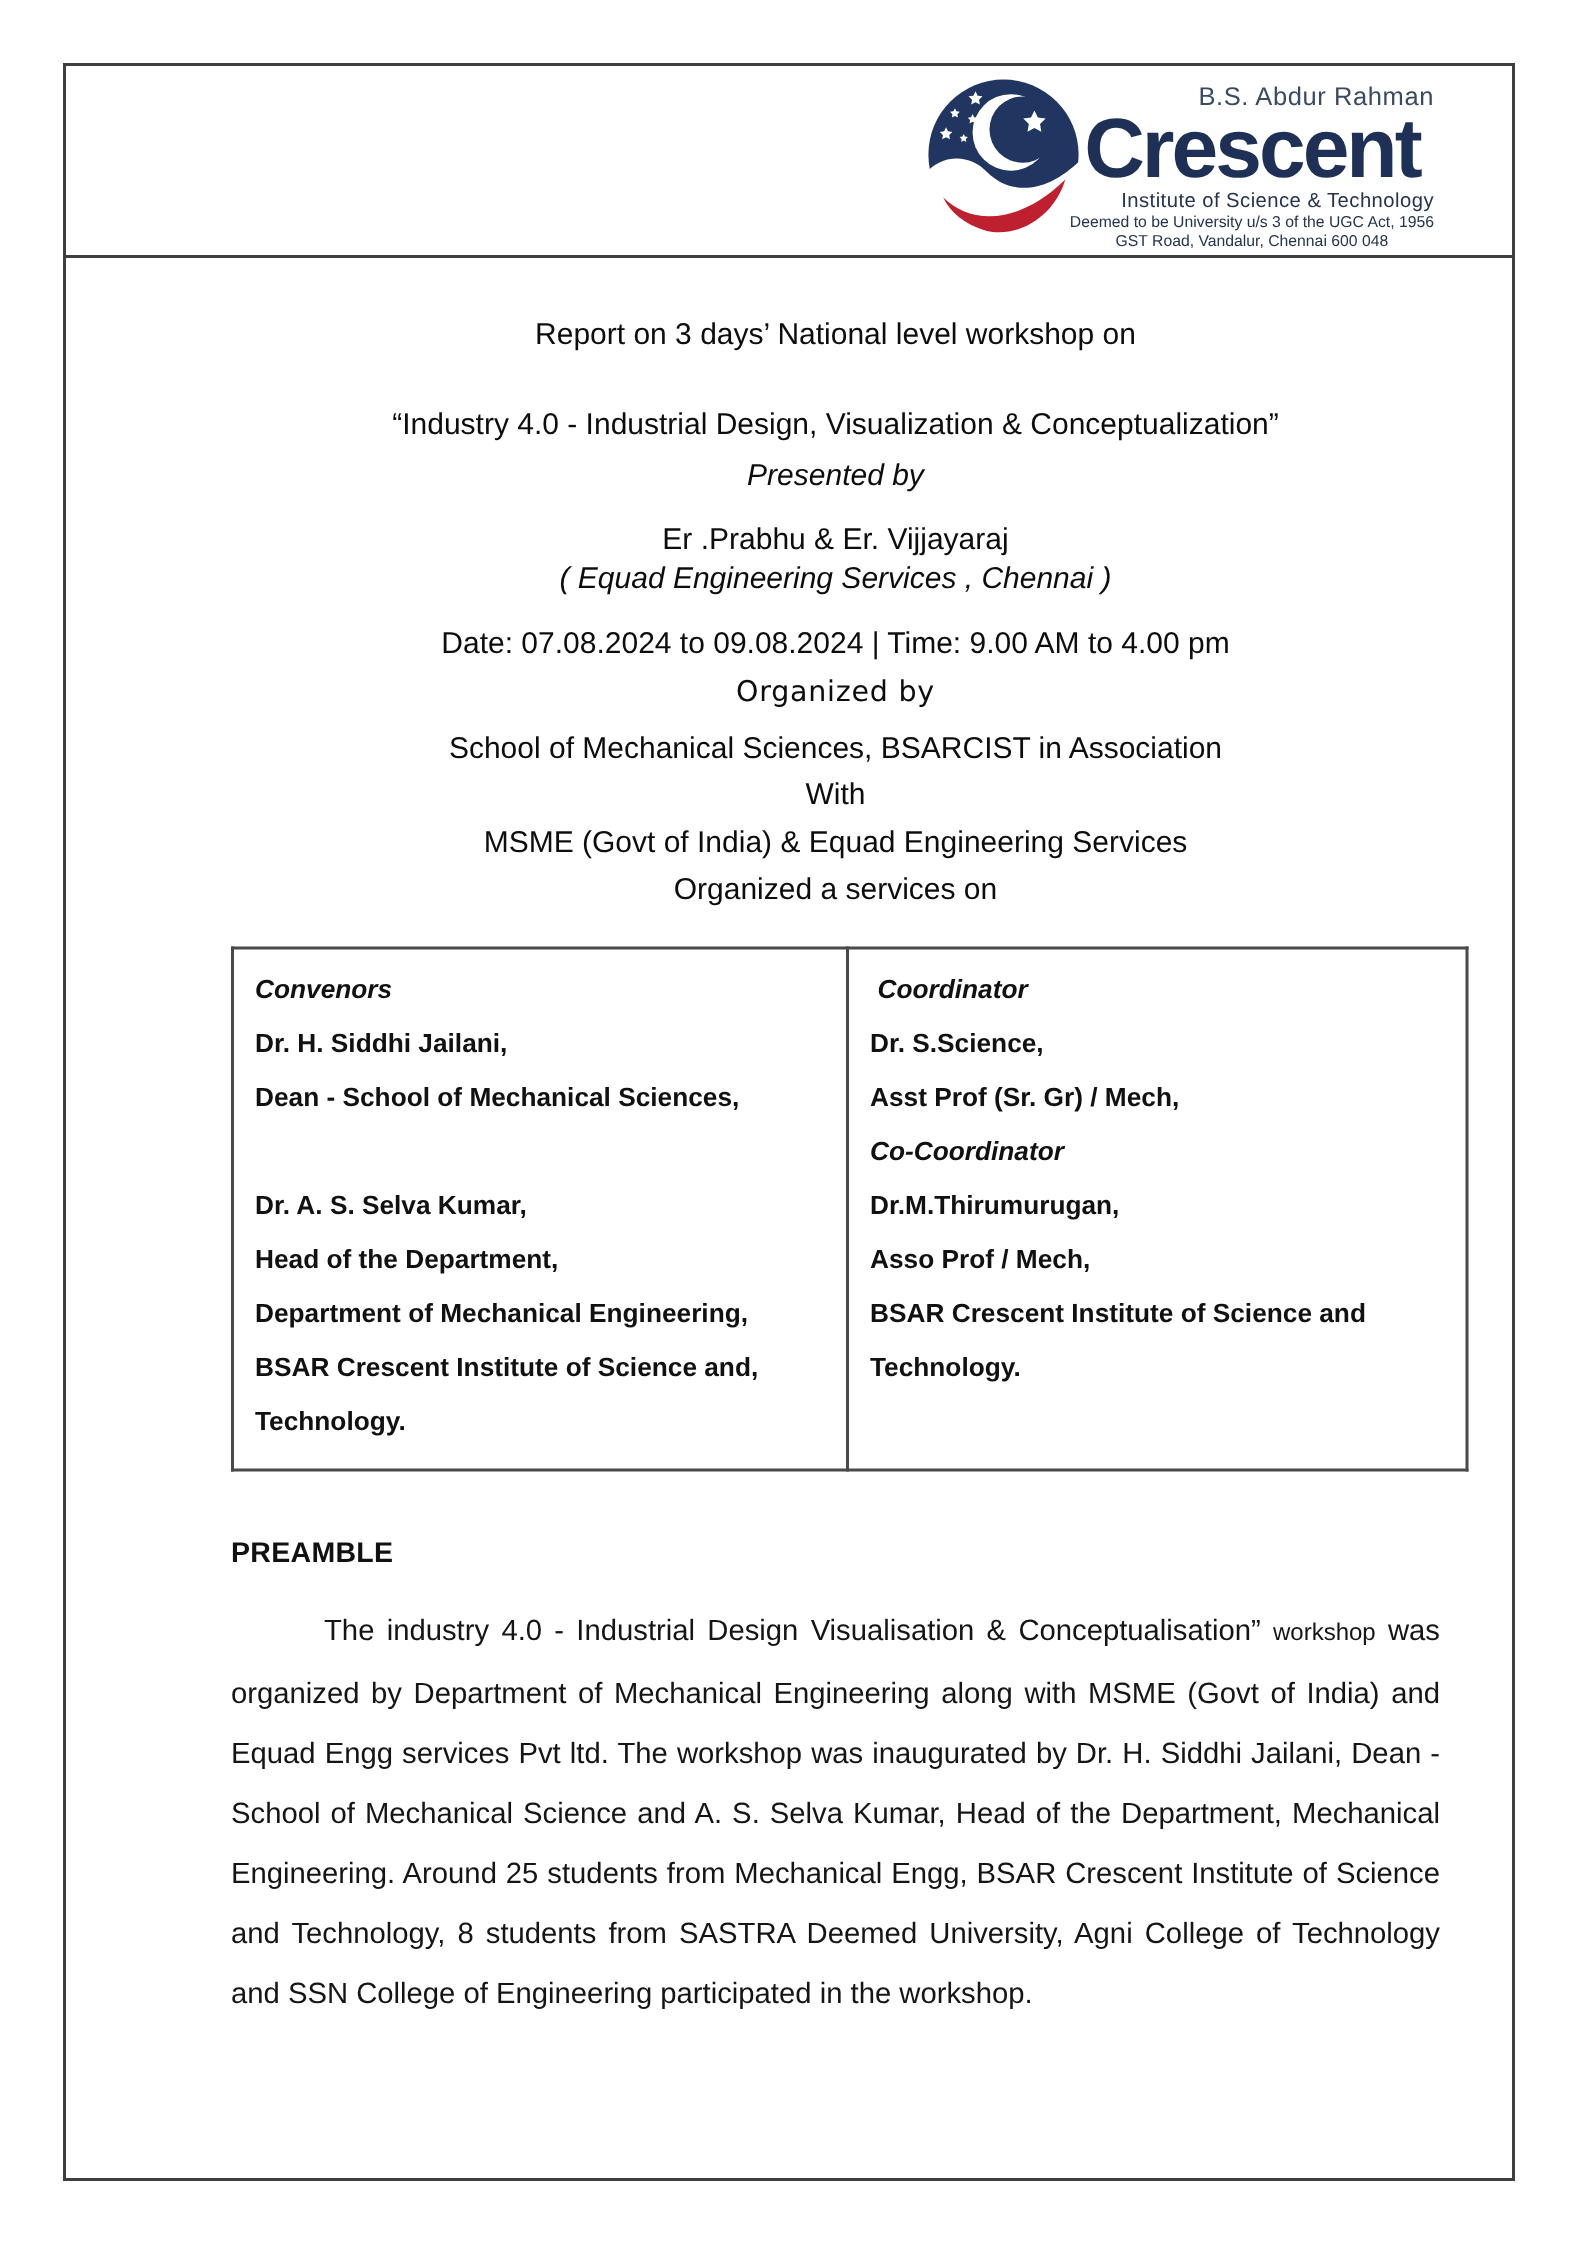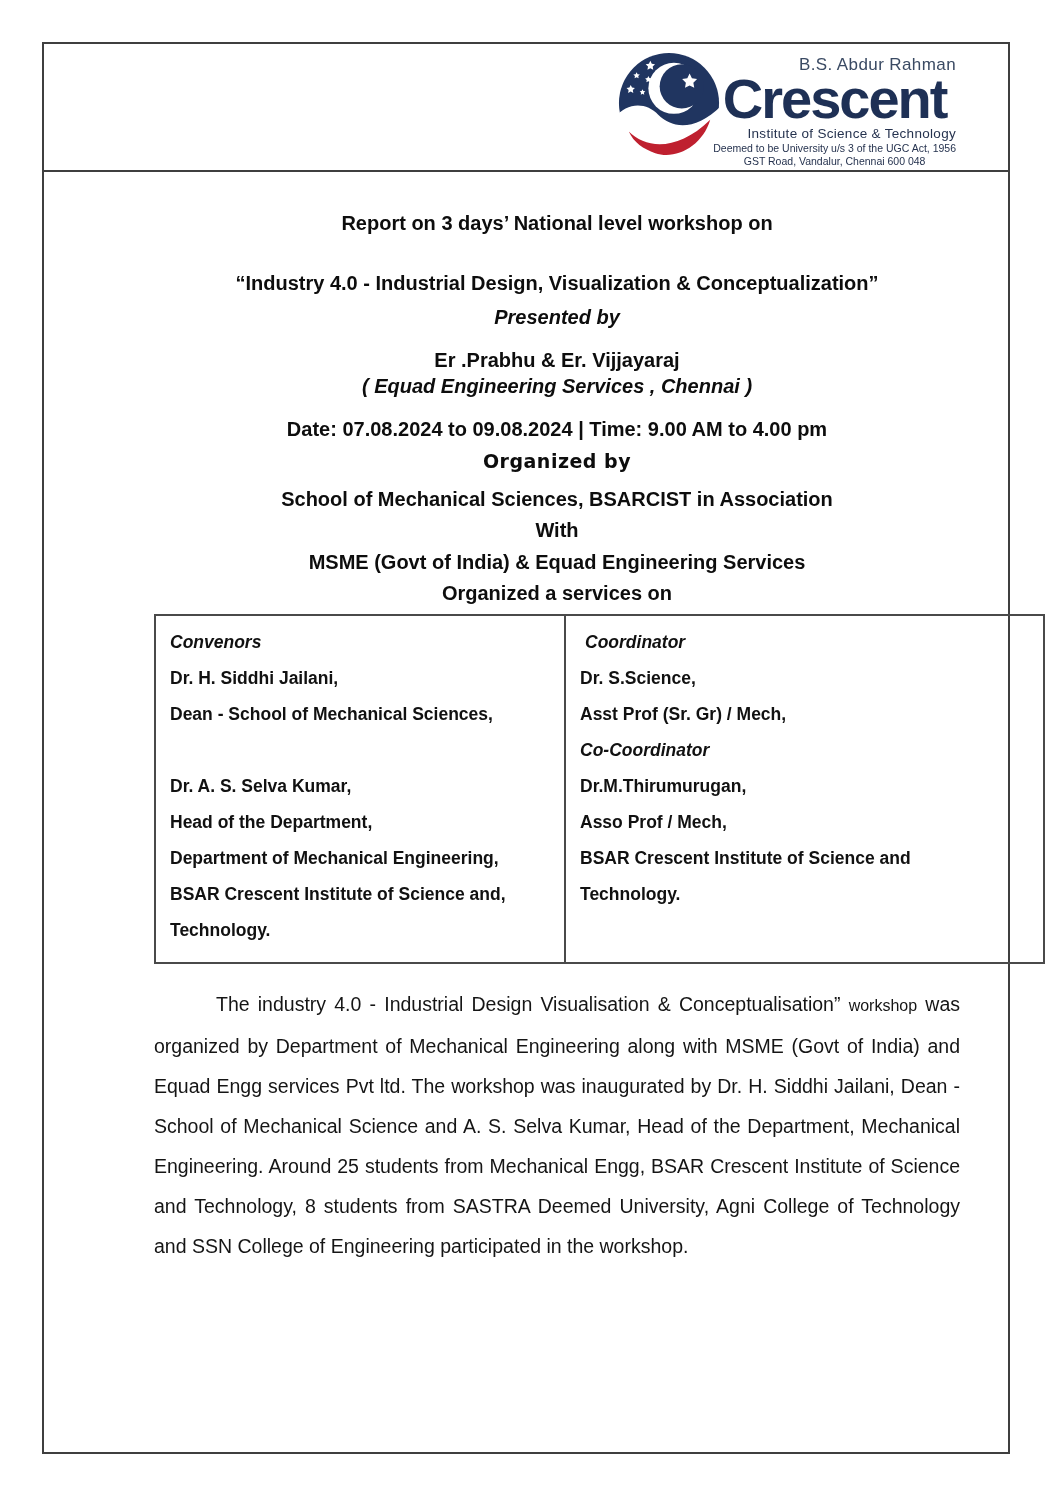--- a/index.html
+++ b/index.html
@@ -14,31 +14,31 @@
   .logo-text { text-align:right; margin-left:-10px; white-space:nowrap; }
   .logo-prefix { font-size:17px; color:#3a4a63; letter-spacing:.4px; margin-top:9px; line-height:17px; }
   .logo-name { font-size:56px; font-weight:bold; letter-spacing:-2px; line-height:52px; color:#1e3055;text-align:center; }
   .logo-sub { font-size:13.5px; color:#26334f; letter-spacing:.3px; line-height:15px; margin-top:1px; }
   .logo-deemed { font-size:10.5px; color:#26334f; line-height:13px; margin-top:1px; }
   .logo-addr { font-size:10.5px; color:#26334f; line-height:13px;text-align:center; }
 
   
   .content { padding:0 48px 0 110px; }
 
-  .title-block { text-align:center; font-weight:bold; font-size:20px; color:#0d0d0d; }
+  .title-block { text-align:center; font-weight:normal; font-size:20px; color:#0d0d0d; }
   .tl { line-height:26px; }
   .tl.italic { font-style:italic; }
   .mt-first { margin-top:38px; }
   .mb-34{margin-bottom:34px;} .mb-8{margin-bottom:8px;} .mb-17{margin-bottom:17px;}
   .mb-16{} .mb-6{margin-bottom:6px;text-align:center;} .mb-12{margin-bottom:12px;}
   .mb-5{margin-bottom:5px;}
   .organized-by { font-family:"DejaVu Sans", sans-serif; font-size:19px; letter-spacing:.5px; }
 
   
-  .committee-table { border-collapse:collapse; table-layout:fixed; width:891px; margin-top:8px; }
+  .committee-table { border-collapse:collapse; table-layout:fixed; width:825px; margin-top:25px; }
   .committee-table td { border:2px solid #4a4a4a; vertical-align:top; padding:8px 12px 12px 14px; font-size:17.5px; font-weight:bold; height:348px; }
   .col-left { width:410px; }
   .cell-line { line-height:36px; white-space:nowrap; }
   .cell-line.blank { height:36px; }
   .cell-heading { font-style:italic; }
   .indent-sm { padding-left:5px; }
 
   
   .preamble-heading { margin-top:44px; font-size:19px; font-weight:bold; letter-spacing:.2px; }
   .preamble-para { margin-top:20px; font-size:19.5px; line-height:40px; text-align:justify; text-indent:62px; color:#151515; }
@@ -116,17 +116,18 @@
           <div class="cell-line cell-heading">Co-Coordinator</div>
           <div class="cell-line">Dr.M.Thirumurugan,</div>
           <div class="cell-line">Asso Prof / Mech,</div>
           <div class="cell-line">BSAR Crescent Institute of Science and</div>
           <div class="cell-line">Technology.</div>
         </td>
       </tr>
     </tbody>
       </table>
 
+    <div class="preamble-heading">PREAMBLE</div>
 
     <p class="preamble-para"><span>The industry 4.0 - Industrial Design Visualisation &amp; Conceptualisation” </span><span class="small-word">workshop</span><span> was organized by Department of Mechanical Engineering along with MSME (Govt of India) and Equad Engg services Pvt ltd. The workshop was inaugurated by Dr. H. Siddhi Jailani, Dean - School of Mechanical Science and A. S. Selva Kumar, Head of the Department, Mechanical Engineering. Around 25 students from Mechanical Engg, BSAR Crescent Institute of Science and Technology, 8 students from SASTRA Deemed University, Agni College of Technology and SSN College of Engineering participated in the workshop.</span></p>
 
   </div>
 </div>
 
 </body></html>

